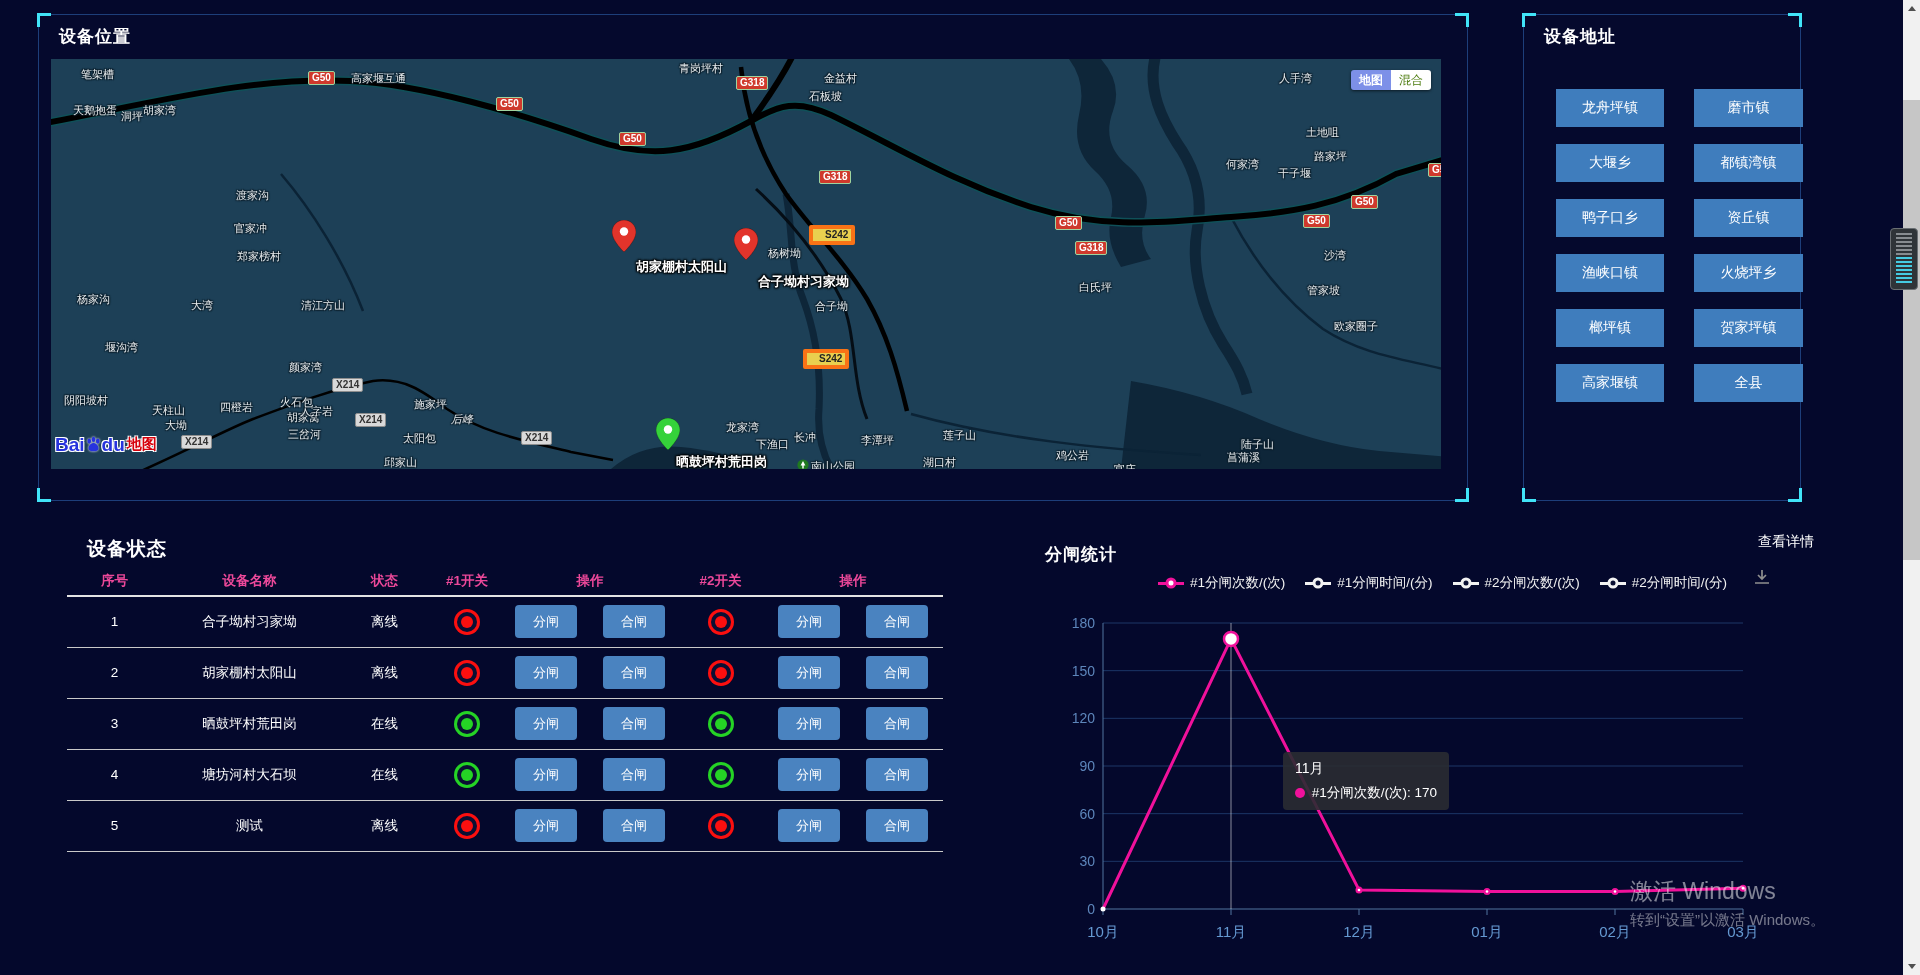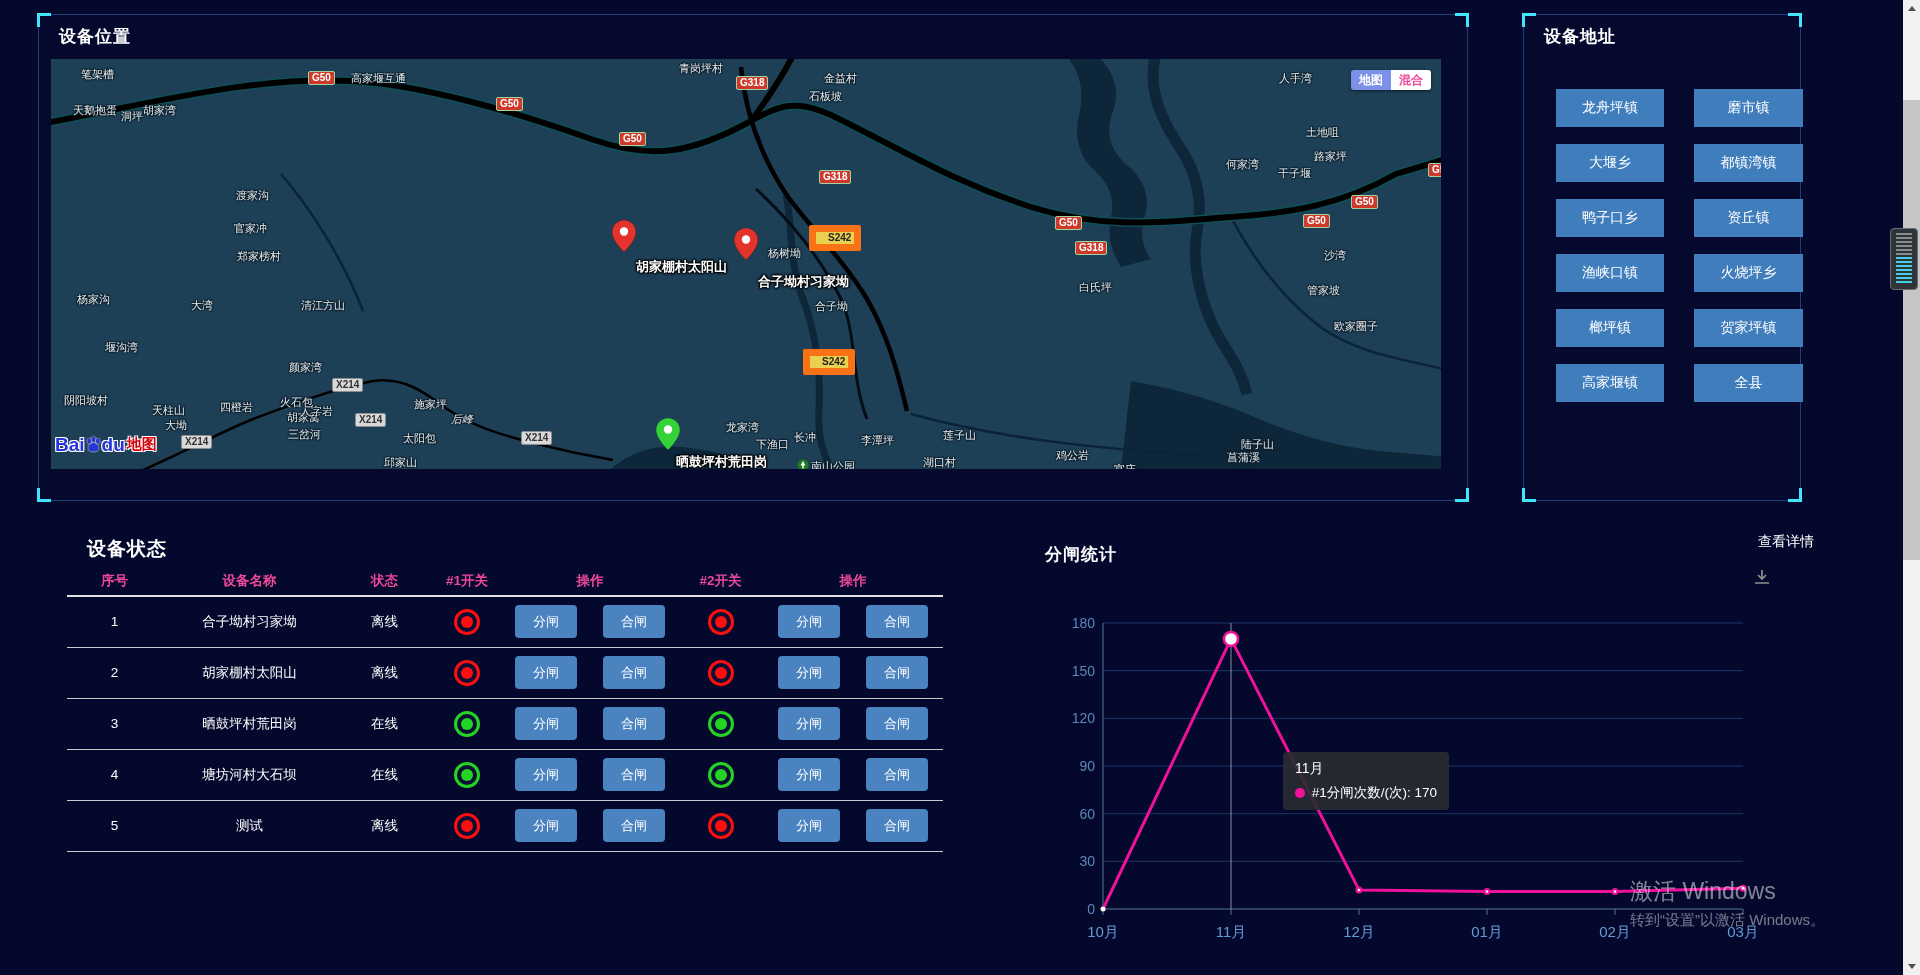--- a/index.html
+++ b/index.html
@@ -16,30 +16,30 @@
 
   #panel-location { left:38px; top:14px; width:1430px; height:487px; }
   #panel-address  { left:1523px; top:14px; width:278px; height:487px; }
 
   .map { position:absolute; left:12px; top:44px; width:1390px; height:410px; background:#1d4057; overflow:hidden; }
   .map svg.map-base { position:absolute; left:0; top:0; }
   .map-label { position:absolute; font-size:11px; color:#e8ecee; white-space:nowrap;
                text-shadow:1px 1px 1px #0b1c28, -1px -1px 1px #0b1c28, 1px -1px 1px #0b1c28, -1px 1px 1px #0b1c28; }
   .shield { position:absolute; font-size:10px; font-weight:bold; line-height:12px; padding:0 3px; border-radius:2px; white-space:nowrap; }
   .shield-g { background:#cf392c; color:#fff; border:1px solid #9fd49f; }
-  .shield-s { background:#e9d04f; color:#222; border:7px solid #f97316;padding-left:12px; }
+  .shield-s { background:#e9d04f; color:#222; border:4px solid #f97316;padding-left:12px; }
   .shield-x { background:#d9d9d9; color:#333; border:1px solid #8d8d8d; }
   .pin { position:absolute; transform:translate(-50%,-100%); }
   .pin-label { position:absolute; font-size:13px; font-weight:bold; color:#fff; white-space:nowrap;
                text-shadow:1px 1px 2px #000, -1px -1px 2px #000, 1px -1px 2px #000, -1px 1px 2px #000; }
   .park-icon { position:absolute; width:12px; height:12px; }
 
   .map-toggle { position:absolute; right:10px; top:11px; display:flex; border-radius:3px; overflow:hidden;
                 box-shadow:0 1px 3px rgba(0,0,0,.6); font-size:12px; line-height:20px; }
-  .map-toggle-opt { padding:0 8px; background:#fff; color:#ec4899; cursor:pointer;font-weight:bold; }
+  .map-toggle-opt { padding:0 8px; background:#fff; color:#4d7c0f; cursor:pointer; }
   .map-toggle-opt.active { background:#7d90e8; color:#fff; font-weight:bold; }
 
   .baidu-logo { position:absolute; left:4px; bottom:15px; display:flex; align-items:center; z-index:5; }
   .logo-bai, .logo-du { font-size:19px; font-weight:bold; color:#2733dd; line-height:19px;
         text-shadow:1px 1px 0 #fff, -1px -1px 0 #fff, 1px -1px 0 #fff, -1px 1px 0 #fff; }
   .logo-map { font-size:15px; font-weight:bold; color:#d6010c; margin-left:2px;
         text-shadow:1px 1px 0 #fff, -1px -1px 0 #fff, 1px -1px 0 #fff, -1px 1px 0 #fff; }
   .map-attribution { position:absolute; left:0; right:0; bottom:0; height:14px; background:rgba(8,18,30,.45);
         font-size:10px; line-height:14px; color:#f0f0f0; padding-left:6px; white-space:nowrap; z-index:4; }
 
@@ -318,20 +318,46 @@
         </tbody>
     </table>
   </section>
 
   <section id="panel-stats">
     <h2 class="panel-title">分闸统计</h2>
     <a class="details-link">查看详情</a>
     <svg class="download-icon" width="20" height="18" viewBox="0 0 20 18">
       <path d="M10 2 L10 10 M6 7 L10 11 L14 7 M3 15 L17 15" stroke="#8f8f8f" stroke-width="1.7" fill="none"></path>
     </svg>
+    <div class="legend" id="legend">
+        <span class="lg-item">
+          <span class="lg-mark" style="background: rgb(240, 17, 155);">
+            <i style="border-color: rgb(240, 17, 155); background: rgb(255, 255, 255);"></i>
+          </span>
+          <span class="lg-text">#1分闸次数/(次)</span>
+        </span>
+        <span class="lg-item">
+          <span class="lg-mark" style="background: rgb(242, 242, 242);">
+            <i style="border-color: rgb(242, 242, 242); background: rgb(10, 15, 51);"></i>
+          </span>
+          <span class="lg-text">#1分闸时间/(分)</span>
+        </span>
+        <span class="lg-item">
+          <span class="lg-mark" style="background: rgb(242, 242, 242);">
+            <i style="border-color: rgb(242, 242, 242); background: rgb(10, 15, 51);"></i>
+          </span>
+          <span class="lg-text">#2分闸次数/(次)</span>
+        </span>
+        <span class="lg-item">
+          <span class="lg-mark" style="background: rgb(242, 242, 242);">
+            <i style="border-color: rgb(242, 242, 242); background: rgb(10, 15, 51);"></i>
+          </span>
+          <span class="lg-text">#2分闸时间/(分)</span>
+        </span>
+      </div>
     <svg id="chartSvg" width="856" height="360">
         <line x1="63" x2="703" y1="271.3333333333333" y2="271.3333333333333" stroke="#1c3666" stroke-width="1"></line>
         <line x1="63" x2="703" y1="223.66666666666669" y2="223.66666666666669" stroke="#1c3666" stroke-width="1"></line>
         <line x1="63" x2="703" y1="176" y2="176" stroke="#1c3666" stroke-width="1"></line>
         <line x1="63" x2="703" y1="128.33333333333334" y2="128.33333333333334" stroke="#1c3666" stroke-width="1"></line>
         <line x1="63" x2="703" y1="80.66666666666666" y2="80.66666666666666" stroke="#1c3666" stroke-width="1"></line>
         <line x1="63" x2="703" y1="33" y2="33" stroke="#1c3666" stroke-width="1"></line>
         <line x1="63" x2="63" y1="33" y2="319" stroke="#51749f" stroke-width="1"></line>
         <line x1="63" x2="703" y1="319" y2="319" stroke="#51749f" stroke-width="1"></line>
         <text x="55" y="324" text-anchor="end" fill="#5d86bb" font-size="14">0</text>

